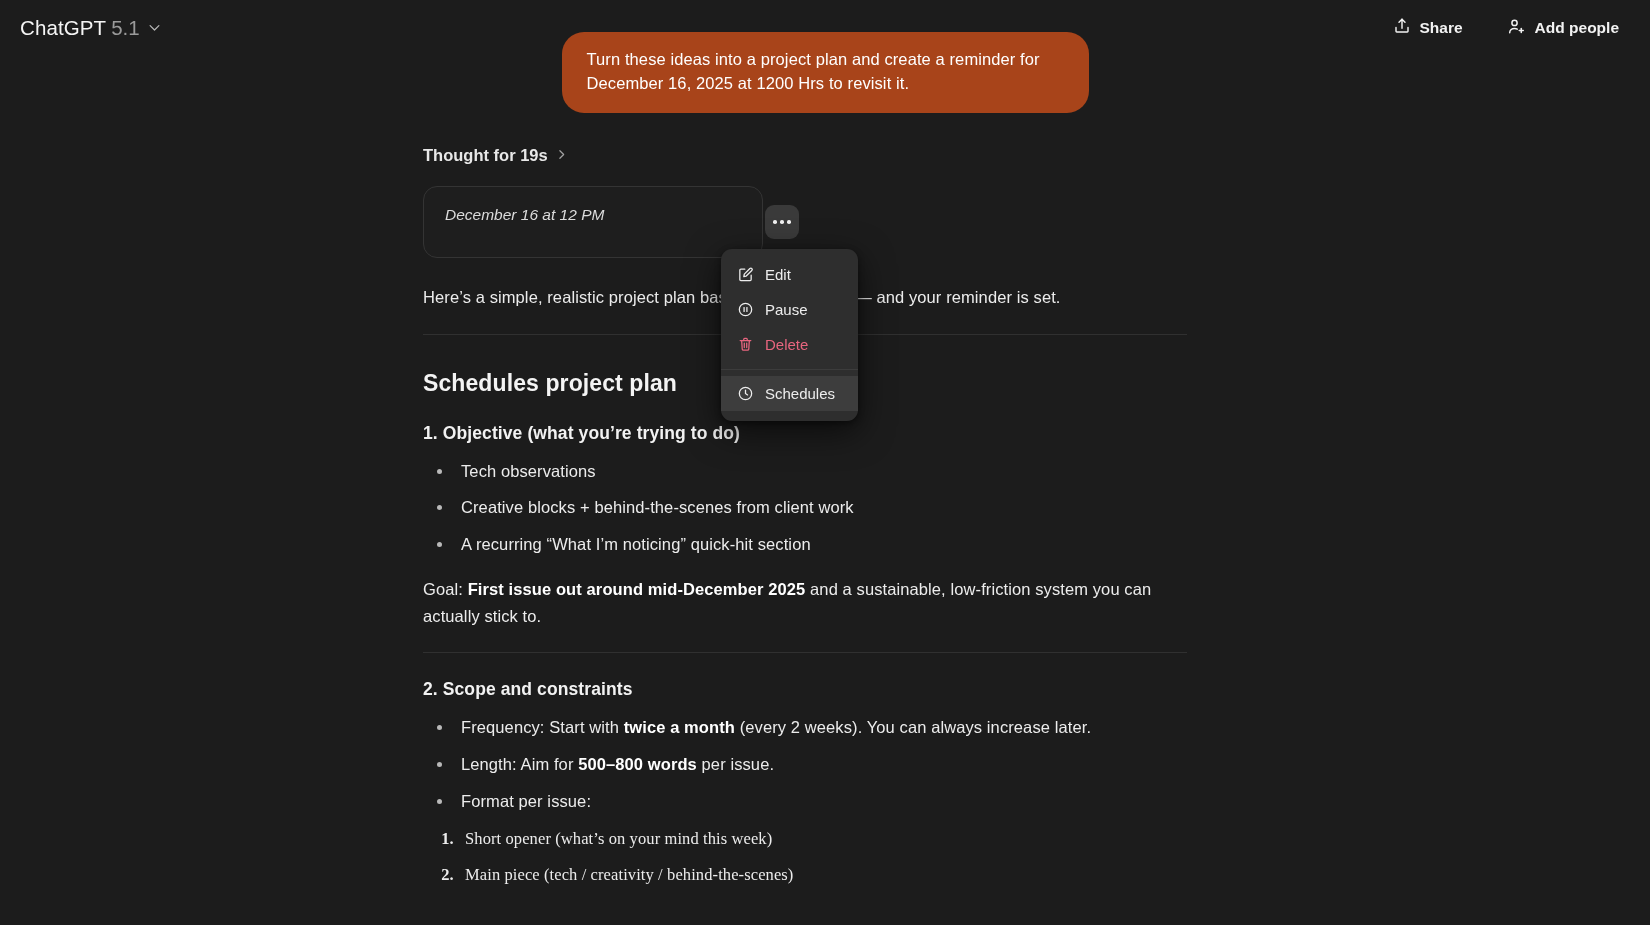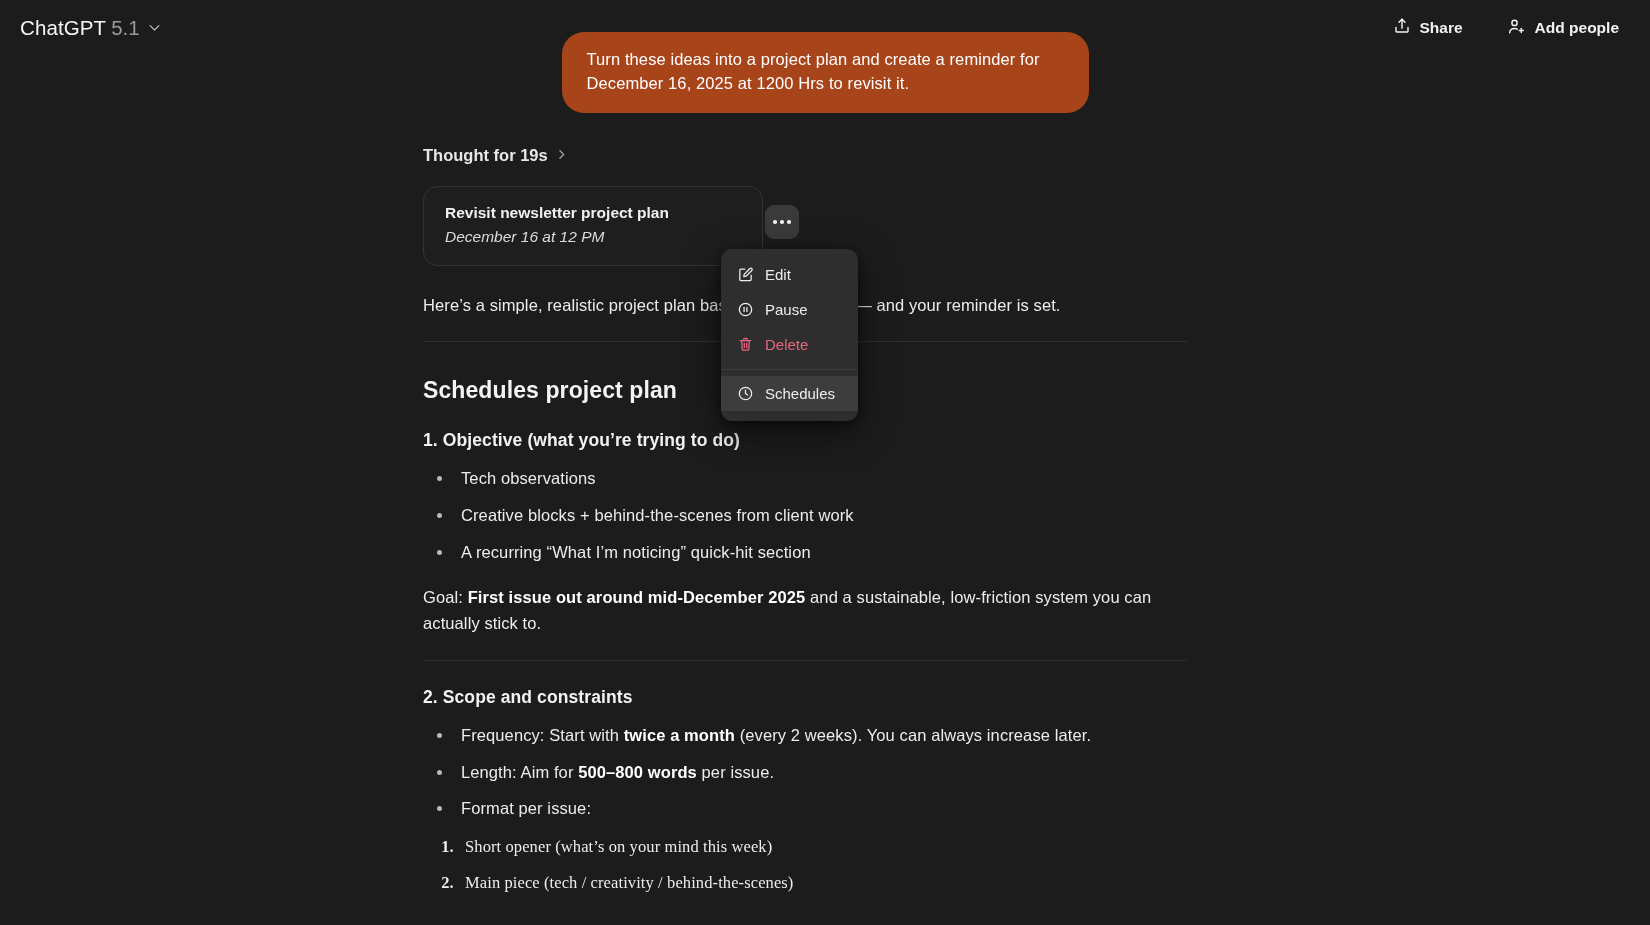--- a/index.html
+++ b/index.html
@@ -311,21 +311,20 @@
     <div class="thought">
       <span>Thought for 19s</span>
       <span class="chev-right">
         <svg width="13" height="13" viewBox="0 0 24 24" fill="none" stroke="#cfcfcf" stroke-width="2.2" stroke-linecap="round" stroke-linejoin="round">
             <polyline points="9 5 16 12 9 19"></polyline>
           </svg>
       </span>
     </div>
 
     <div class="reminder-card">
-      <div class="rc-title">Revisit newsletter project plan</div>
       <div class="rc-sub">December 16 at 12 PM</div>
       <button class="rc-menu-btn">
         <span></span>
         <span></span>
         <span></span>
       </button>
     </div>
 
     <div class="body-para">Here’s a simple, realistic project plan based on your ideas — and your reminder is set.</div>
 

